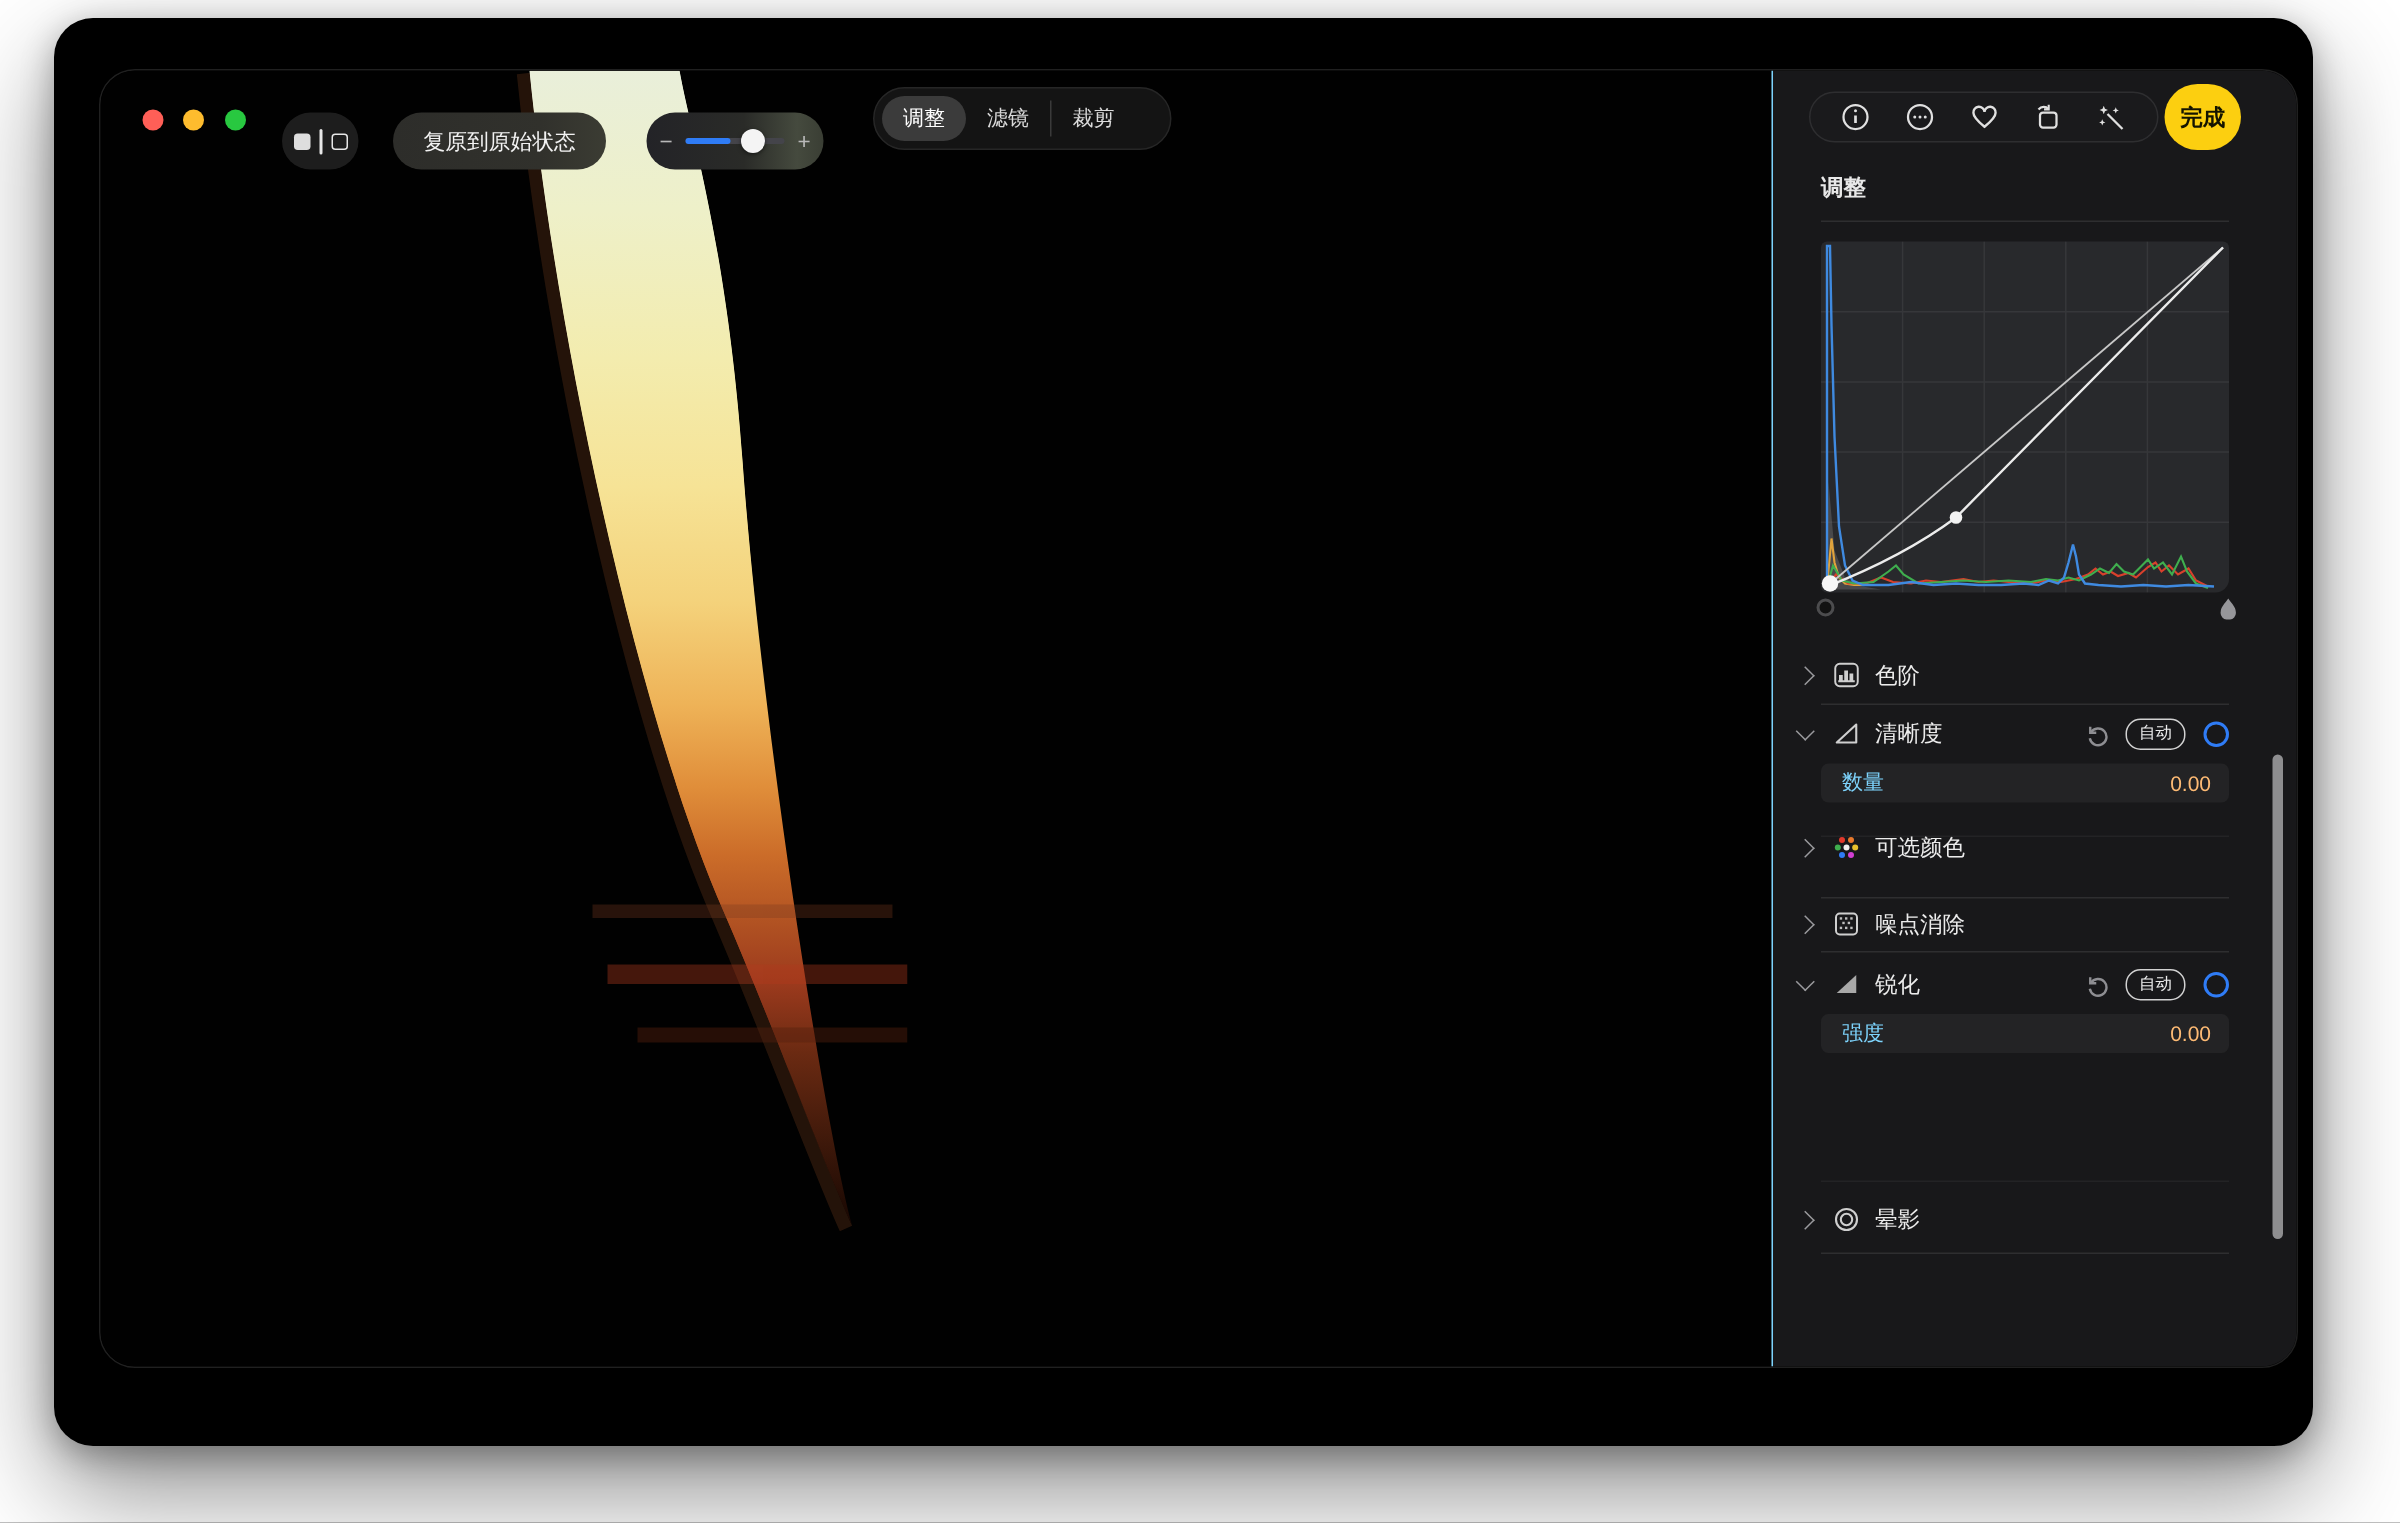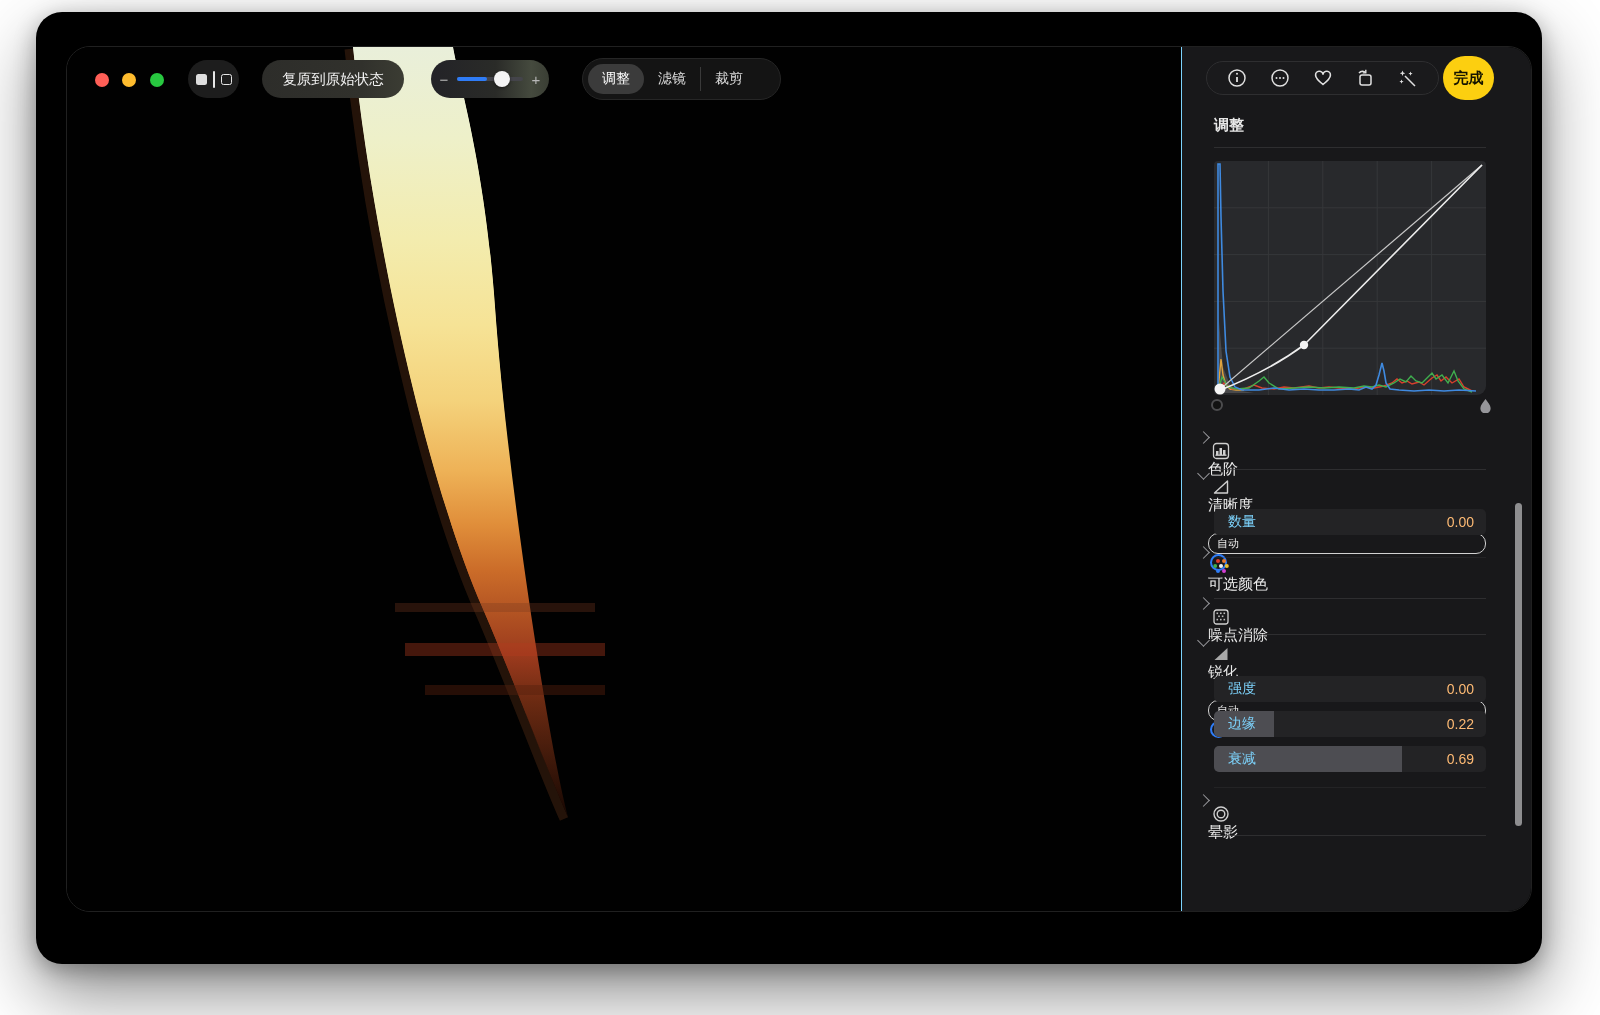--- a/index.html
+++ b/index.html
@@ -6,21 +6,21 @@
     font-family:"Liberation Sans","DejaVu Sans",sans-serif;-webkit-font-smoothing:antialiased;}
   .window{position:absolute;left:36px;top:12px;width:1506px;height:952px;background:#000;
     border-radius:26px;box-shadow:0 30px 70px rgba(0,0,0,.45),0 6px 22px rgba(0,0,0,.30);overflow:hidden;}
   .content{position:absolute;left:30px;top:34px;width:1464px;height:864px;border-radius:24px;
     background:#000;border:1px solid #202020;overflow:hidden;display:flex;}
   .canvas{position:relative;flex:1;background:#010101;overflow:hidden;}
   .panel{position:relative;width:349px;background:#18181a;border-left:1px solid #7dd3fc;flex:none;}
 
   
   .traffic{position:absolute;top:26px;width:14px;height:14px;border-radius:50%;}
-  .pill{position:absolute;height:38px;border-radius:19px;display:flex;align-items:center;justify-content:center;}
+  .pill{position:absolute;height:38px;border-radius:19px;display:flex;align-items:center;justify-content:center;margin-top:15px;}
   .compare-pill{left:121px;top:13px;width:51px;background:#1d1d1d;gap:6px;}
   .cmp-sq1{width:11px;height:11px;border-radius:2.5px;background:#dedede;}
   .cmp-bar{width:2px;height:17px;background:#e6e6e6;border-radius:1px;}
   .cmp-sq2{width:11px;height:11px;border-radius:2.5px;border:1.7px solid #e6e6e6;box-sizing:border-box;}
   .revert-pill{left:195px;top:13px;width:142px;color:#f2f2f2;font-size:14.5px;
     background:linear-gradient(90deg,#2d2d2a 0%,#31312c 70%,#3b3c33 100%);}
   .zoom-pill{left:364px;top:13px;width:118px;
     background:linear-gradient(90deg,#232327 0%,#2a2b28 55%,#454a3e 85%,#3a3e34 100%);}
   .zoom-sign{color:#b8b8b8;font-size:15px;width:26px;text-align:center;flex:none;}
   .zoom-track{position:relative;width:66px;height:4px;border-radius:2px;background:#44444a;flex:none;}
@@ -45,21 +45,21 @@
   .pdiv{position:absolute;left:32px;width:272px;height:1px;background:#3a3a3c;opacity:.65;}
 
   
   .histo{position:absolute;left:32px;top:114px;width:272px;height:234px;border-radius:4px 4px 9px 4px;
     background:#28292c;overflow:hidden;}
   .bp-handle{position:absolute;left:29px;top:352px;width:12px;height:12px;border-radius:50%;
     border:2px solid #4c4c4e;background:#121212;box-sizing:border-box;}
   .wp-handle{position:absolute;left:297px;top:351px;}
 
   
-  .sec-row{position:absolute;left:16px;width:288px;height:34px;display:flex;flex-direction:column;}
+  .sec-row{position:absolute;left:16px;width:288px;height:34px;display:flex;align-items:center;}
   .chev{width:8px;height:8px;border-right:1.8px solid #9a9a9e;border-bottom:1.8px solid #9a9a9e;flex:none;}
   .chev.r{transform:rotate(-45deg);margin-left:1px;}
   .chev.d{transform:rotate(45deg);margin-left:1px;margin-top:-3px;}
   .sec-icon{margin-left:14px;flex:none;}
   .sec-label{margin-left:10px;font-size:15px;color:#ececec;}
   .undo-ic{margin-left:auto;flex:none;}
   .auto-pill{margin-left:10px;flex:none;border:1.5px solid #d2d2d2;border-radius:10px;color:#ececec;
     font-size:11px;padding:1.5px 8px 2.5px;}
   .blue-circ{margin-left:12px;flex:none;width:17px;height:17px;border-radius:50%;
     border:2px solid #2f7cf6;box-sizing:border-box;}
@@ -302,30 +302,20 @@
             <path d="M5 8.2 A5.6 5.6 0 1 1 4.2 12.2"></path>
           </svg>
         <span class="auto-pill">自动</span>
         <span class="blue-circ"></span>
       </div>
       <div class="bar" style="top:629px">
         <span class="bar-fill" style="width: 0%;"></span>
         <span class="bar-label">强度</span>
         <span class="bar-value">0.00</span>
       </div>
-      <div class="bar" style="top:664px">
-        <span class="bar-fill" style="width: 22%;"></span>
-        <span class="bar-label">边缘</span>
-        <span class="bar-value">0.22</span>
-      </div>
-      <div class="bar" style="top:699px">
-        <span class="bar-fill" style="width: 69%;"></span>
-        <span class="bar-label">衰减</span>
-        <span class="bar-value">0.69</span>
-      </div>
       <div class="pdiv" style="top:740px;opacity:.35"></div>
 
       <div class="sec-row" style="top:749px">
         <span class="chev r"></span>
         <svg class="sec-icon" width="18" height="18" viewBox="0 0 18 18" fill="none" stroke="#cfcfcf" stroke-width="1.4">
           <circle cx="9" cy="9" r="7"></circle>
             <circle cx="9" cy="9" r="3.8"></circle>
           </svg>
         <span class="sec-label">晕影</span>
       </div>

